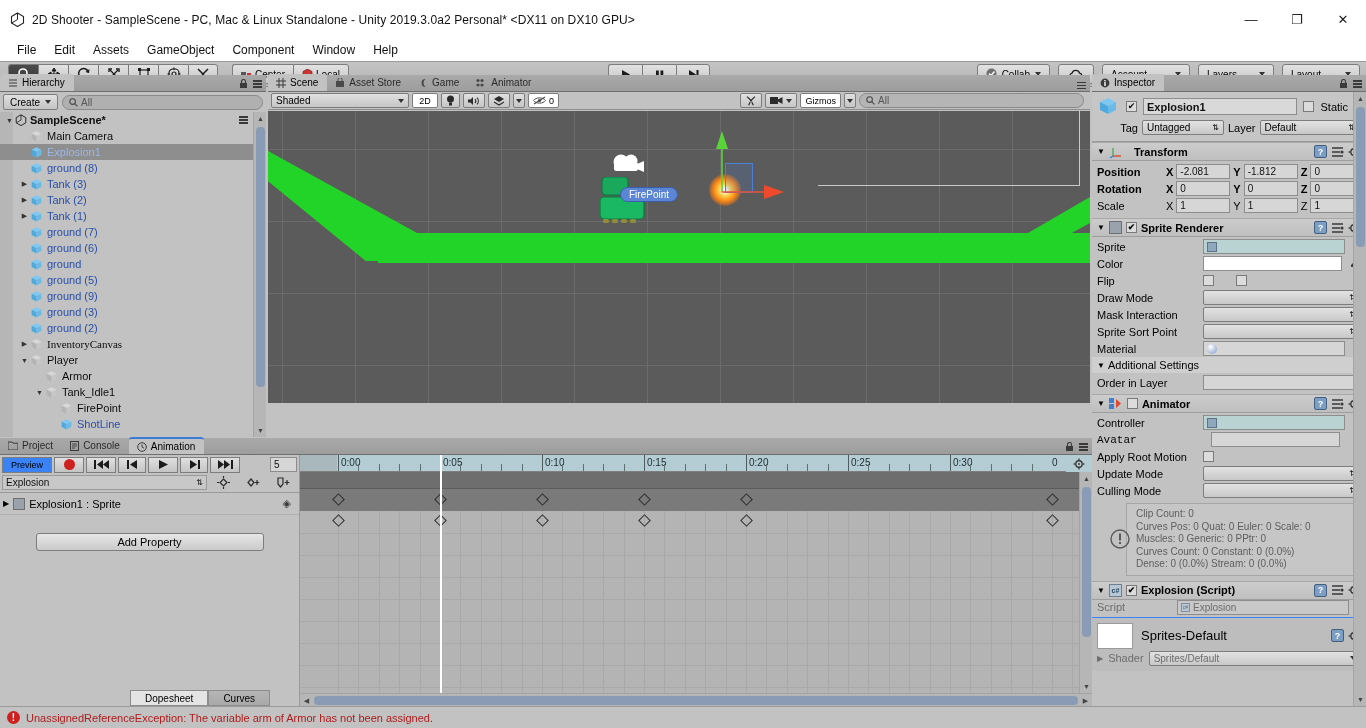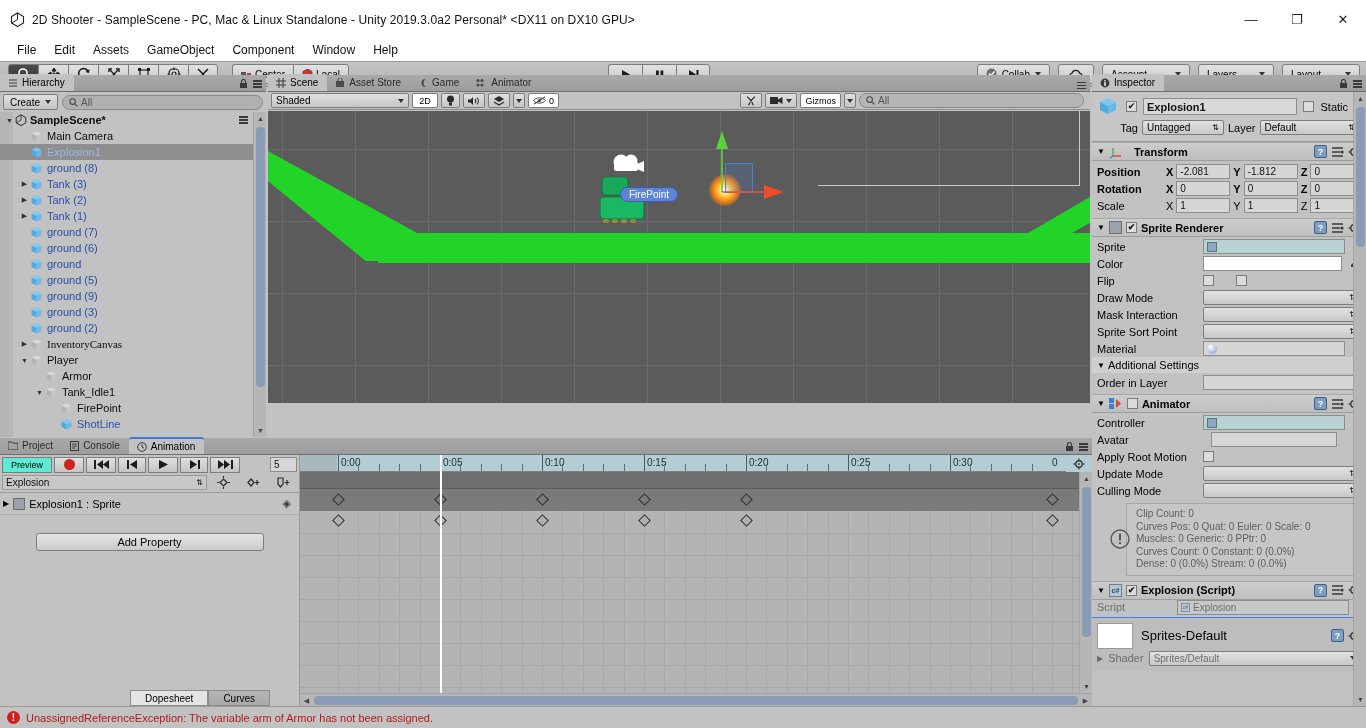--- a/index.html
+++ b/index.html
@@ -934,21 +934,21 @@
       </div>
       <div id="anim-rows" style="padding:1px 5px 0 5px;">
           <div class="row" style="gap: 4px;">
             <span style="width: 102px;">Controller</span>
             <div class="objfld" style="flex: 1 1 0%;">
               <span style="width:10px;height:10px;background:#8fa8bf;border:1px solid #5f7285;display:inline-block;"></span>
               <span></span>
             </div>
             <span style="margin-left: 4px; color: rgb(68, 68, 68); font-size: 9px;">◎</span>
           </div>
-          <div class="row" style="gap: 12px;">
+          <div class="row" style="gap: 12px; font-family: Liberation Mono, monospace;">
             <span style="width: 102px;">Avatar</span>
             <div class="objfld" style="flex: 1 1 0%; background: rgb(214, 214, 214);">
               <span></span>
             </div>
             <span style="margin-left: 4px; color: rgb(68, 68, 68); font-size: 9px;">◎</span>
           </div>
           <div class="row" style="gap: 4px;">
             <span style="width: 102px;">Apply Root Motion</span>
             <span class="chk"></span>
           </div>
@@ -1076,21 +1076,21 @@
         <span class="hamb">
             <i></i>
             <i></i>
             <i></i>
           </span>
       </div>
     </div>
 
     <div style="position:absolute;left:0;top:17px;width:300px;bottom:0;background:#c2c2c2;border-right:1px solid #9b9b9b;">
       <div class="anim-tool">
-        <div class="abtn" style="background:#5eead4;min-width:50px;">
+        <div class="abtn" style="background:#3b82f6;min-width:50px;">
           <span>Preview</span>
         </div>
         <div class="abtn" style="min-width:30px;">
           <span style="width:11px;height:11px;border-radius:50%;background:#cf2020;"></span>
         </div>
         <div class="abtn" style="min-width:30px;">
           <svg width="15" height="9" viewBox="0 0 15 9">
               <rect x="0" y="0" width="2" height="9" fill="#1b1b1b"></rect>
               <path d="M9 0 L3 4.5 L9 9 Z" fill="#1b1b1b"></path>
               <path d="M15 0 L9 4.5 L15 9 Z" fill="#1b1b1b"></path>

